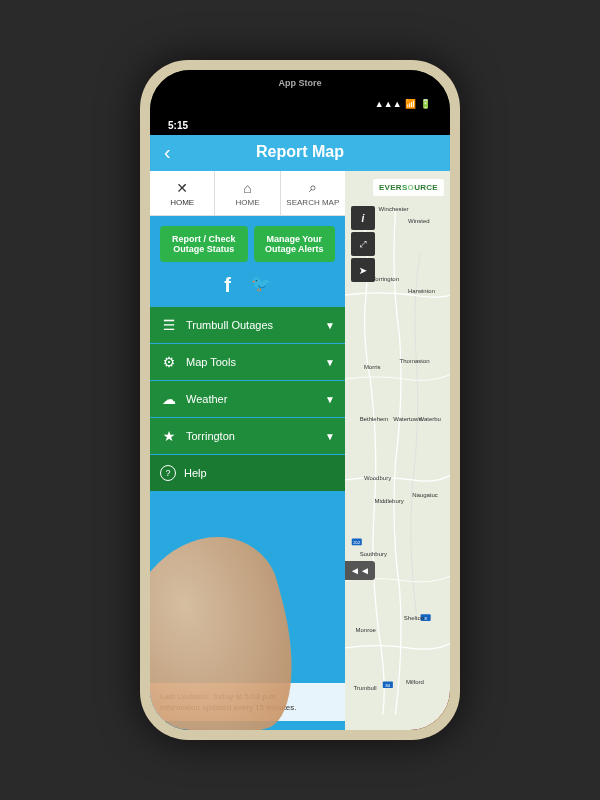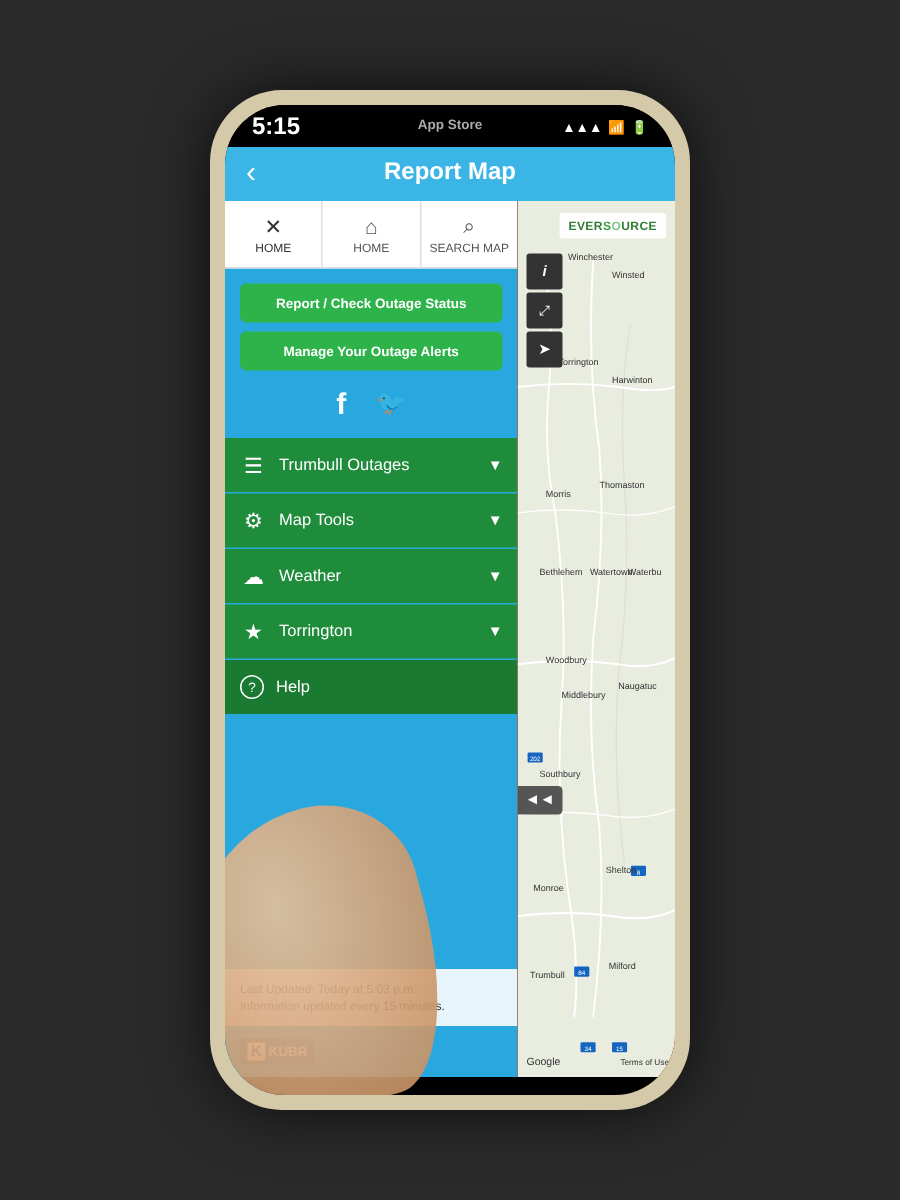--- a/index.html
+++ b/index.html
@@ -40,21 +40,21 @@
       display: flex;
       justify-content: space-between;
       align-items: center;
       padding: 6px 18px 4px;
       font-size: 11px;
       font-weight: 600;
       position: relative;
       z-index: 10;
     }
 
-    .status-bar-left { font-size: 16px; font-weight: 700; }
+    .status-bar-left { font-size: 10px; font-weight: 700; margin-top: 44px; }
 
     .status-bar-center {
       position: absolute;
       left: 50%;
       transform: translateX(-50%);
       font-size: 9px;
       color: #aaa;
       top: 8px;
     }
 
@@ -135,21 +135,21 @@
     }
 
     .nav-item.active-close {
       color: #333;
     }
 
     
     .action-buttons {
       padding: 10px 10px 6px;
       display: flex;
-      flex-direction: column;
+      flex-direction: row;
       gap: 6px;
     }
 
     .action-btn {
       background: #2db34a;
       color: #fff;
       border: none;
       border-radius: 4px;
       padding: 8px 6px;
       font-size: 9px;

